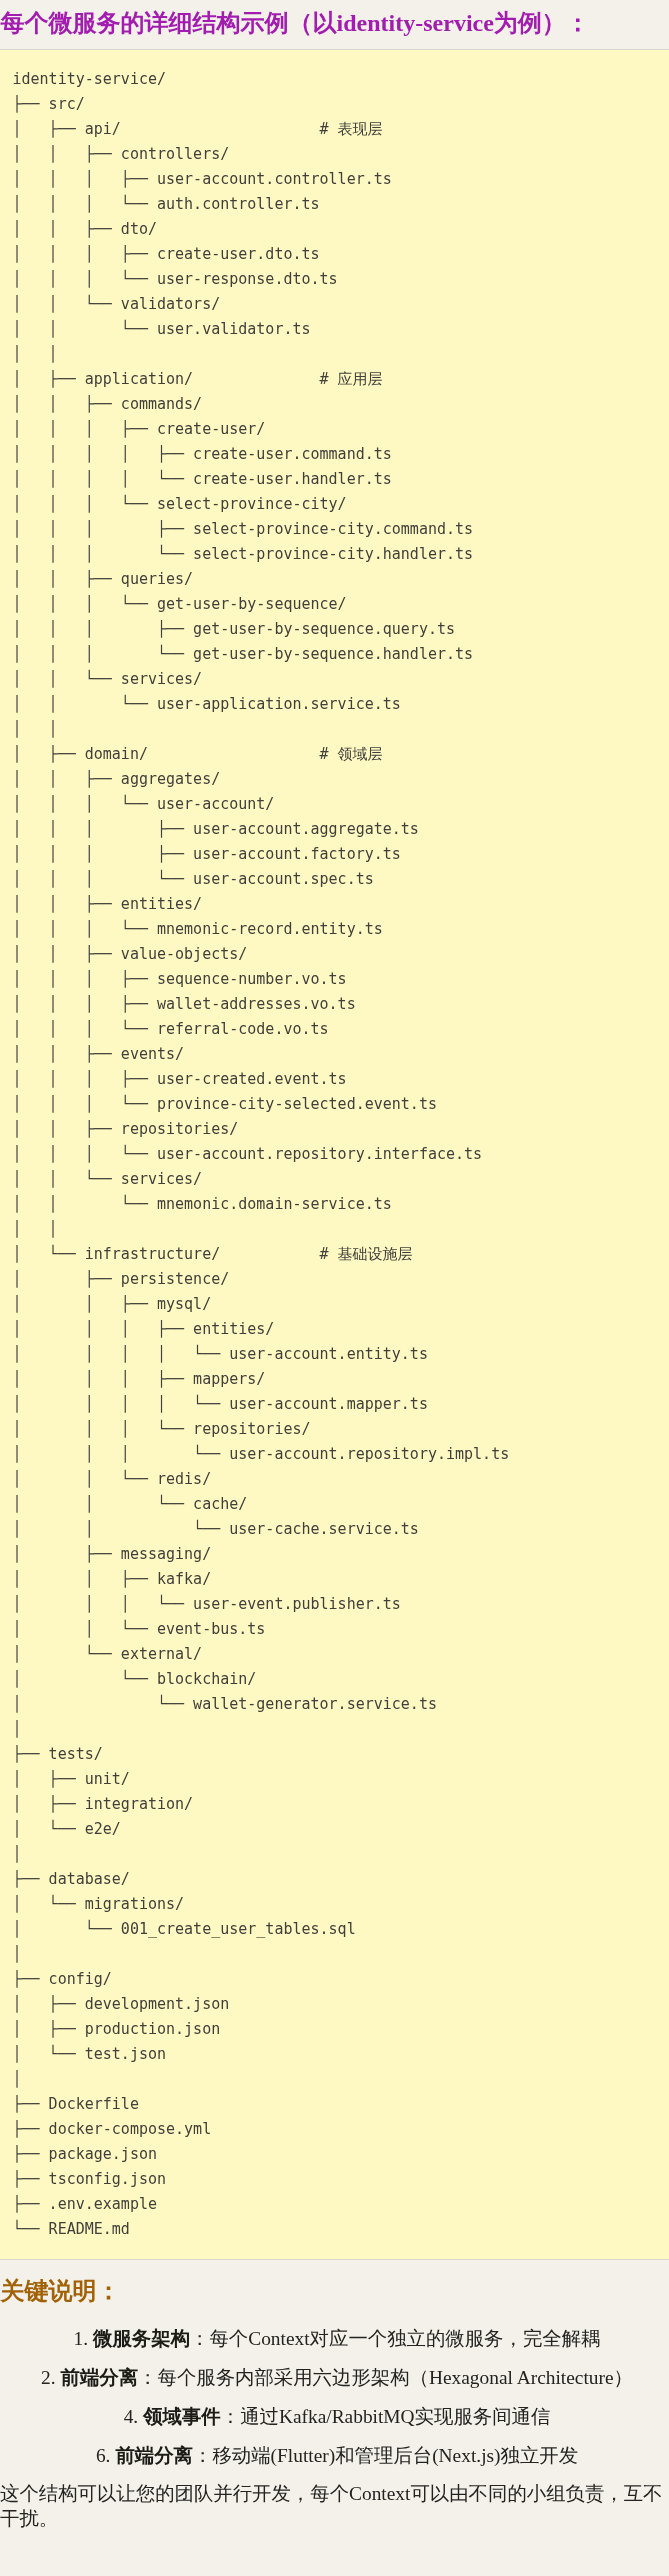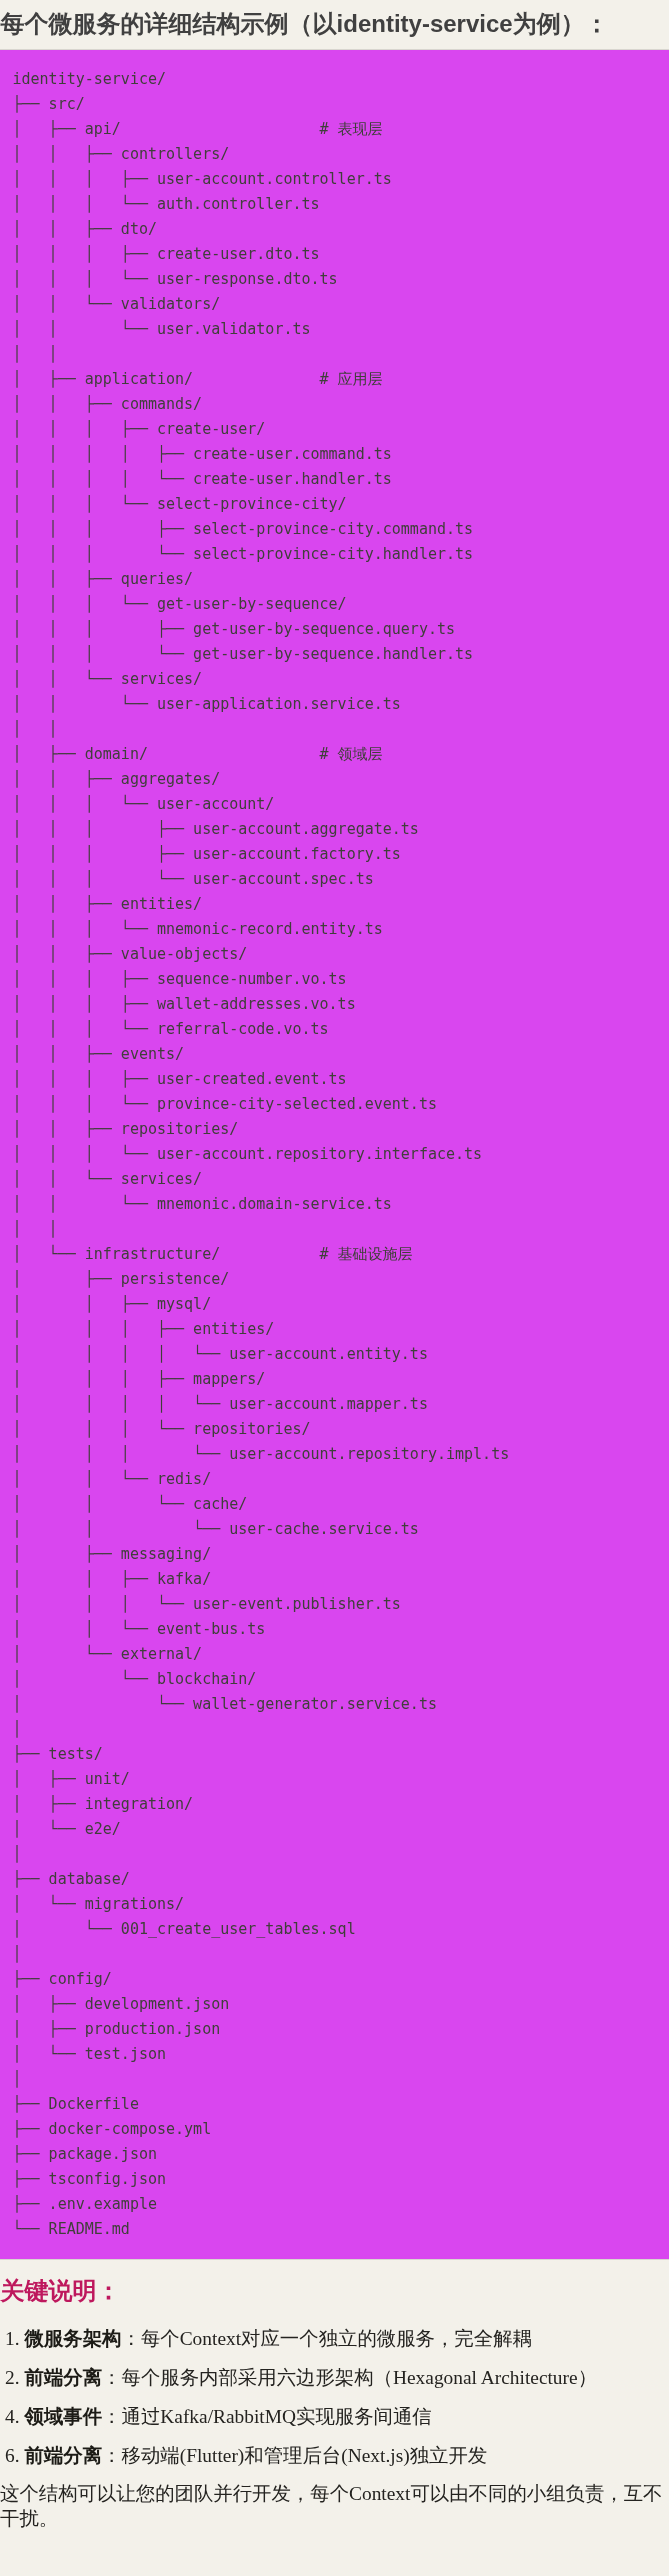--- a/index.html
+++ b/index.html
@@ -11,57 +11,58 @@
     color: #242320;
     font-family: "Liberation Serif", serif;
   }
   .doc { padding-top: 7.5px; }
 
   .page-title {
     margin: 0 0 10px 0.6px;
     font-size: 24px;
     line-height: 1.3;
     font-weight: bold;
-    color: #404040;
-    font-family: Liberation Sans, sans-serif;
+    color: #a21caf;
+    font-family: Liberation Serif, serif;
   }
 
   .codeblock {
-    background: #d946ef;
+    background: #fef9c3;
     border-top: 1.3px solid #d8d6cf;
     border-bottom: 1.3px solid #d8d6cf;
     padding: 17px 12.5px;
   }
   .tree {
     margin: 0;
     font-family: "DejaVu Sans Mono", monospace;
     font-size: 15px;
     line-height: 25px;
     color: #403f3a;
     white-space: pre;
   }
 
   .notes-heading {
     margin: 16.3px 0 0 0.6px;
     font-size: 24px;
     line-height: 1.3;
     font-weight: bold;
-    color: #be185d;
+    color: #a16207;
   }
 
   .notes-list {
     list-style: none;
     margin: 19px 0 0 0;
     padding: 0 0 0 5px;
   }
   .notes-list li {
     font-size: 19.4px;
     line-height: 25px;
     margin-bottom: 13.8px;
     color: #242320;
+    text-align: center;
   }
   .note-num { margin-right: 5px; }
   .note-label { font-weight: bold; color: #1c1b16; }
 
   .closing {
     margin: 12.5px 0 0 0;
     font-size: 19.4px;
     line-height: 25px;
     color: #242320;
   }

